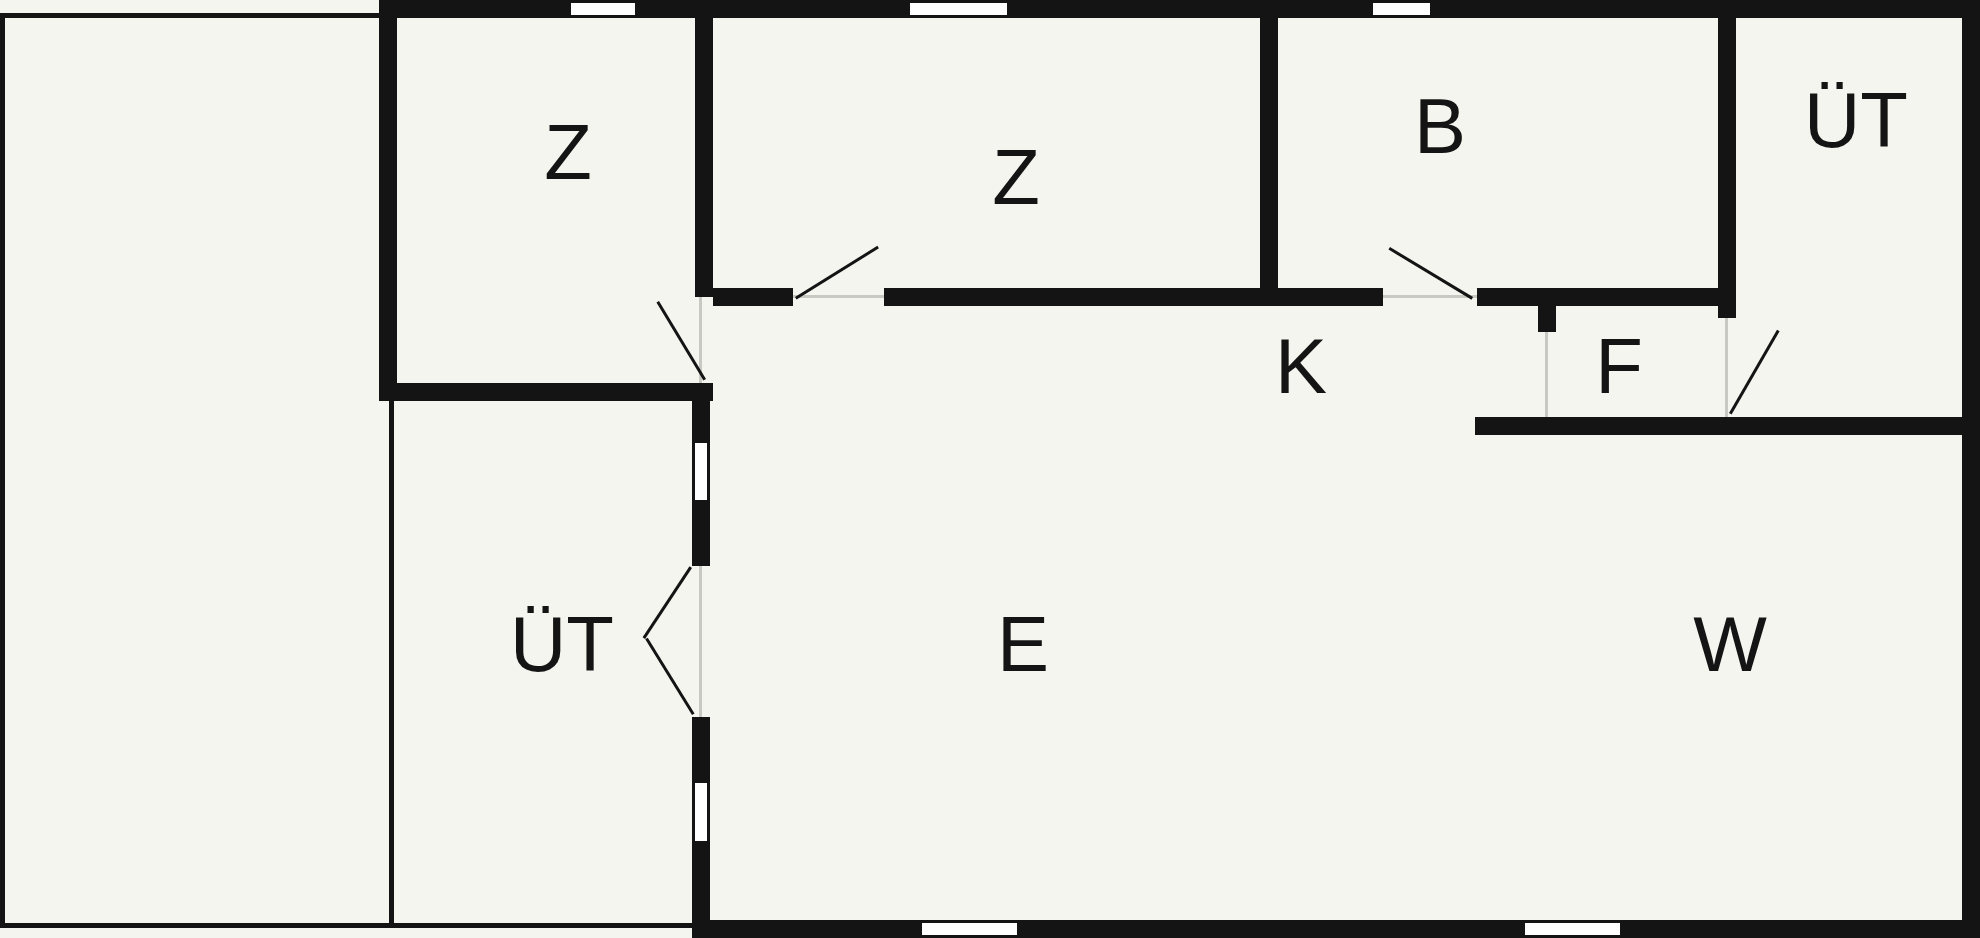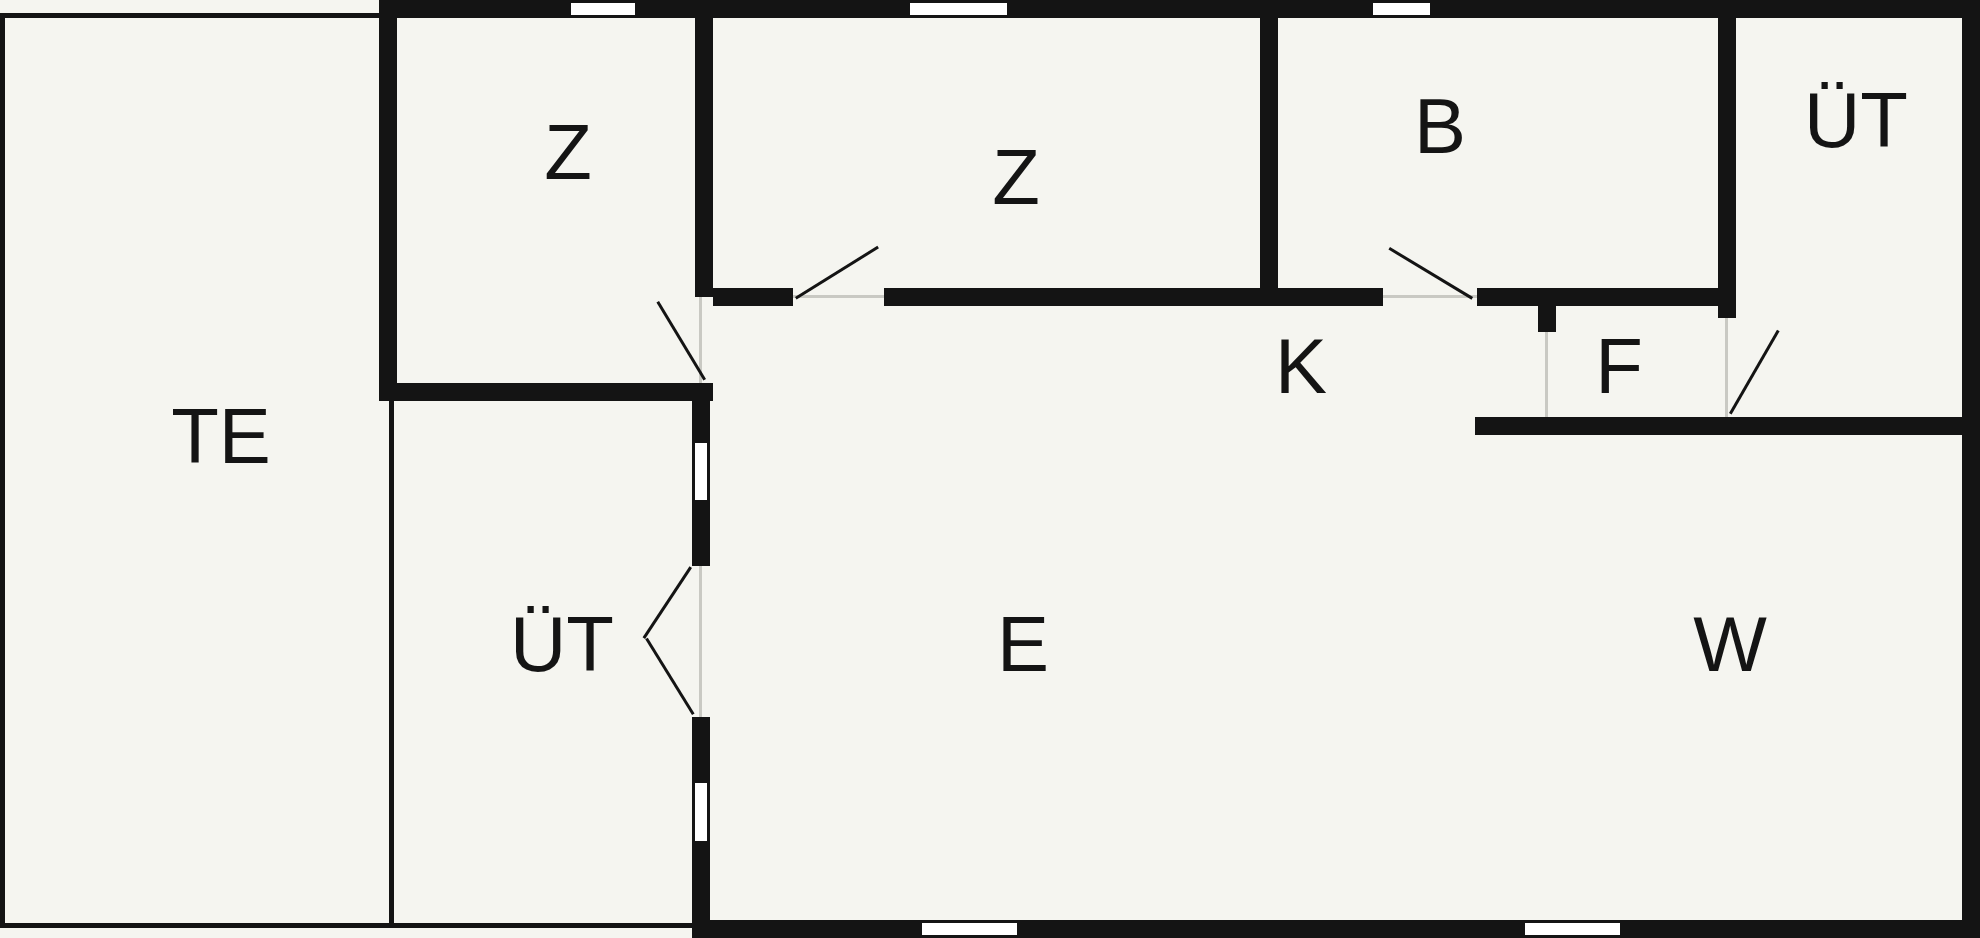--- a/index.html
+++ b/index.html
@@ -117,21 +117,20 @@
   <div class="threshold" style="left:1725px;top:318px;width:3px;height:99px"></div>
   <div class="threshold" style="left:1545px;top:332px;width:3px;height:85px"></div>
 
   <div class="door-line" style="left:659px;top:301px;width:91px;transform:rotate(58.9deg)"></div>
   <div class="door-line" style="left:795px;top:297px;width:97px;transform:rotate(-31.9deg)"></div>
   <div class="door-line" style="left:1390px;top:247px;width:97px;transform:rotate(31.1deg)"></div>
   <div class="door-line" style="left:692px;top:568px;width:85px;transform:rotate(123.5deg)"></div>
   <div class="door-line" style="left:692px;top:715px;width:89px;transform:rotate(-121.7deg)"></div>
   <div class="door-line" style="left:1729px;top:413px;width:96px;transform:rotate(-60deg)"></div>
 
-  <div class="room-label" style="left:221px;top:436px">TE</div>
   <div class="room-label" style="left:568px;top:152px">Z</div>
   <div class="room-label" style="left:1016px;top:177px">Z</div>
   <div class="room-label" style="left:1440px;top:126px">B</div>
   <div class="room-label" style="left:1856px;top:120px">ÜT</div>
   <div class="room-label" style="left:1301px;top:366px">K</div>
   <div class="room-label" style="left:1619px;top:366px">F</div>
   <div class="room-label" style="left:562px;top:644px">ÜT</div>
   <div class="room-label" style="left:1023px;top:644px">E</div>
   <div class="room-label" style="left:1730px;top:644px">W</div>
 

